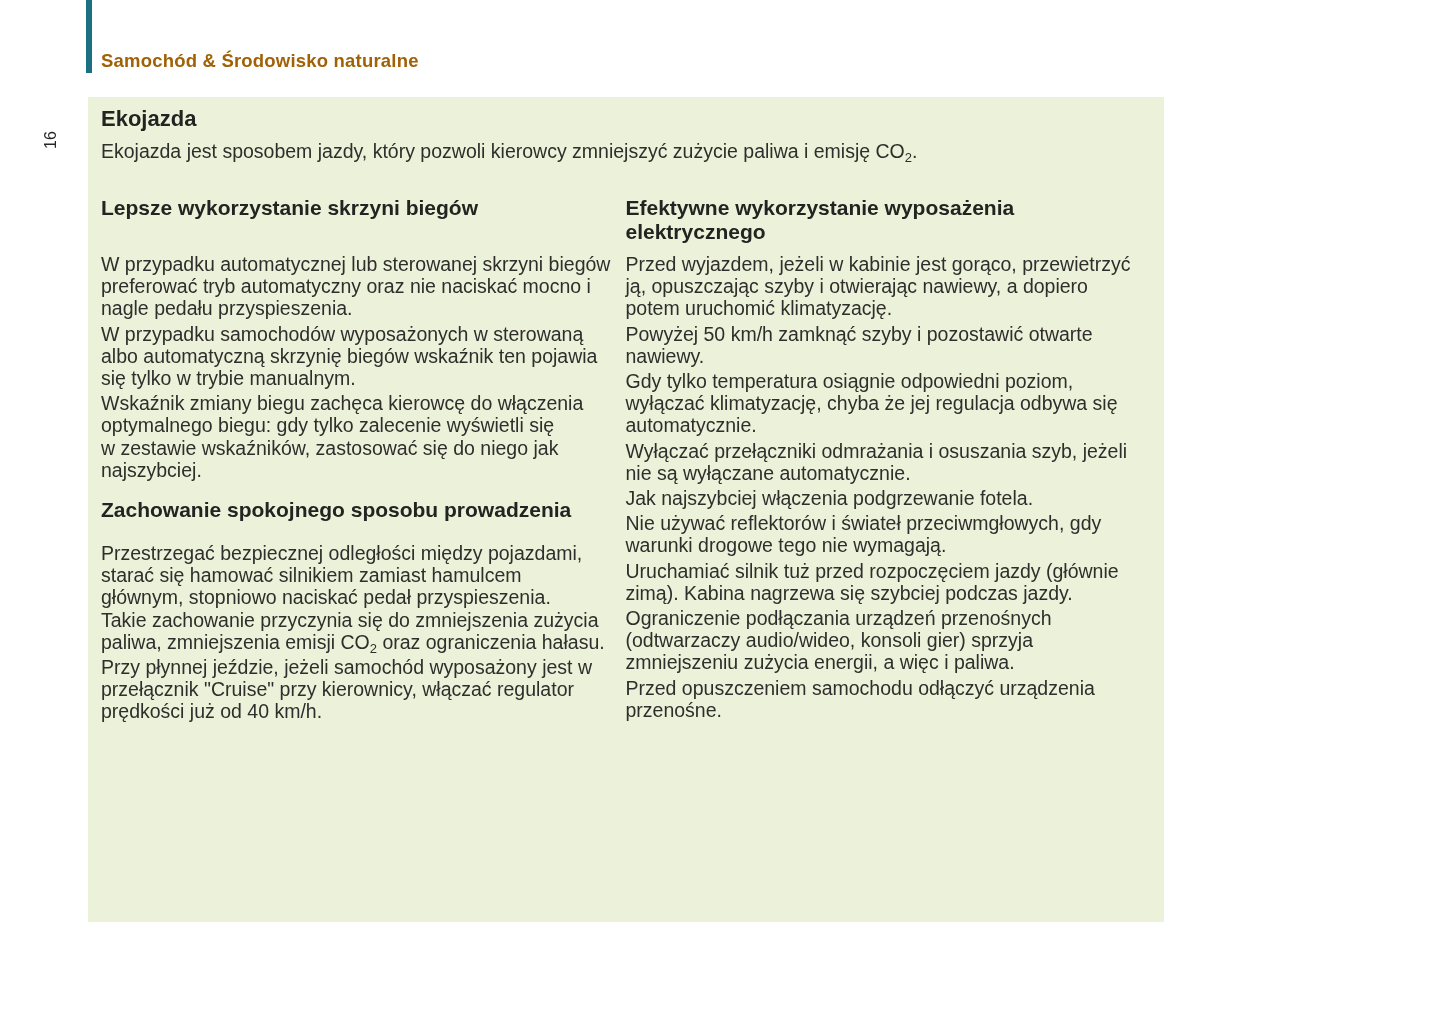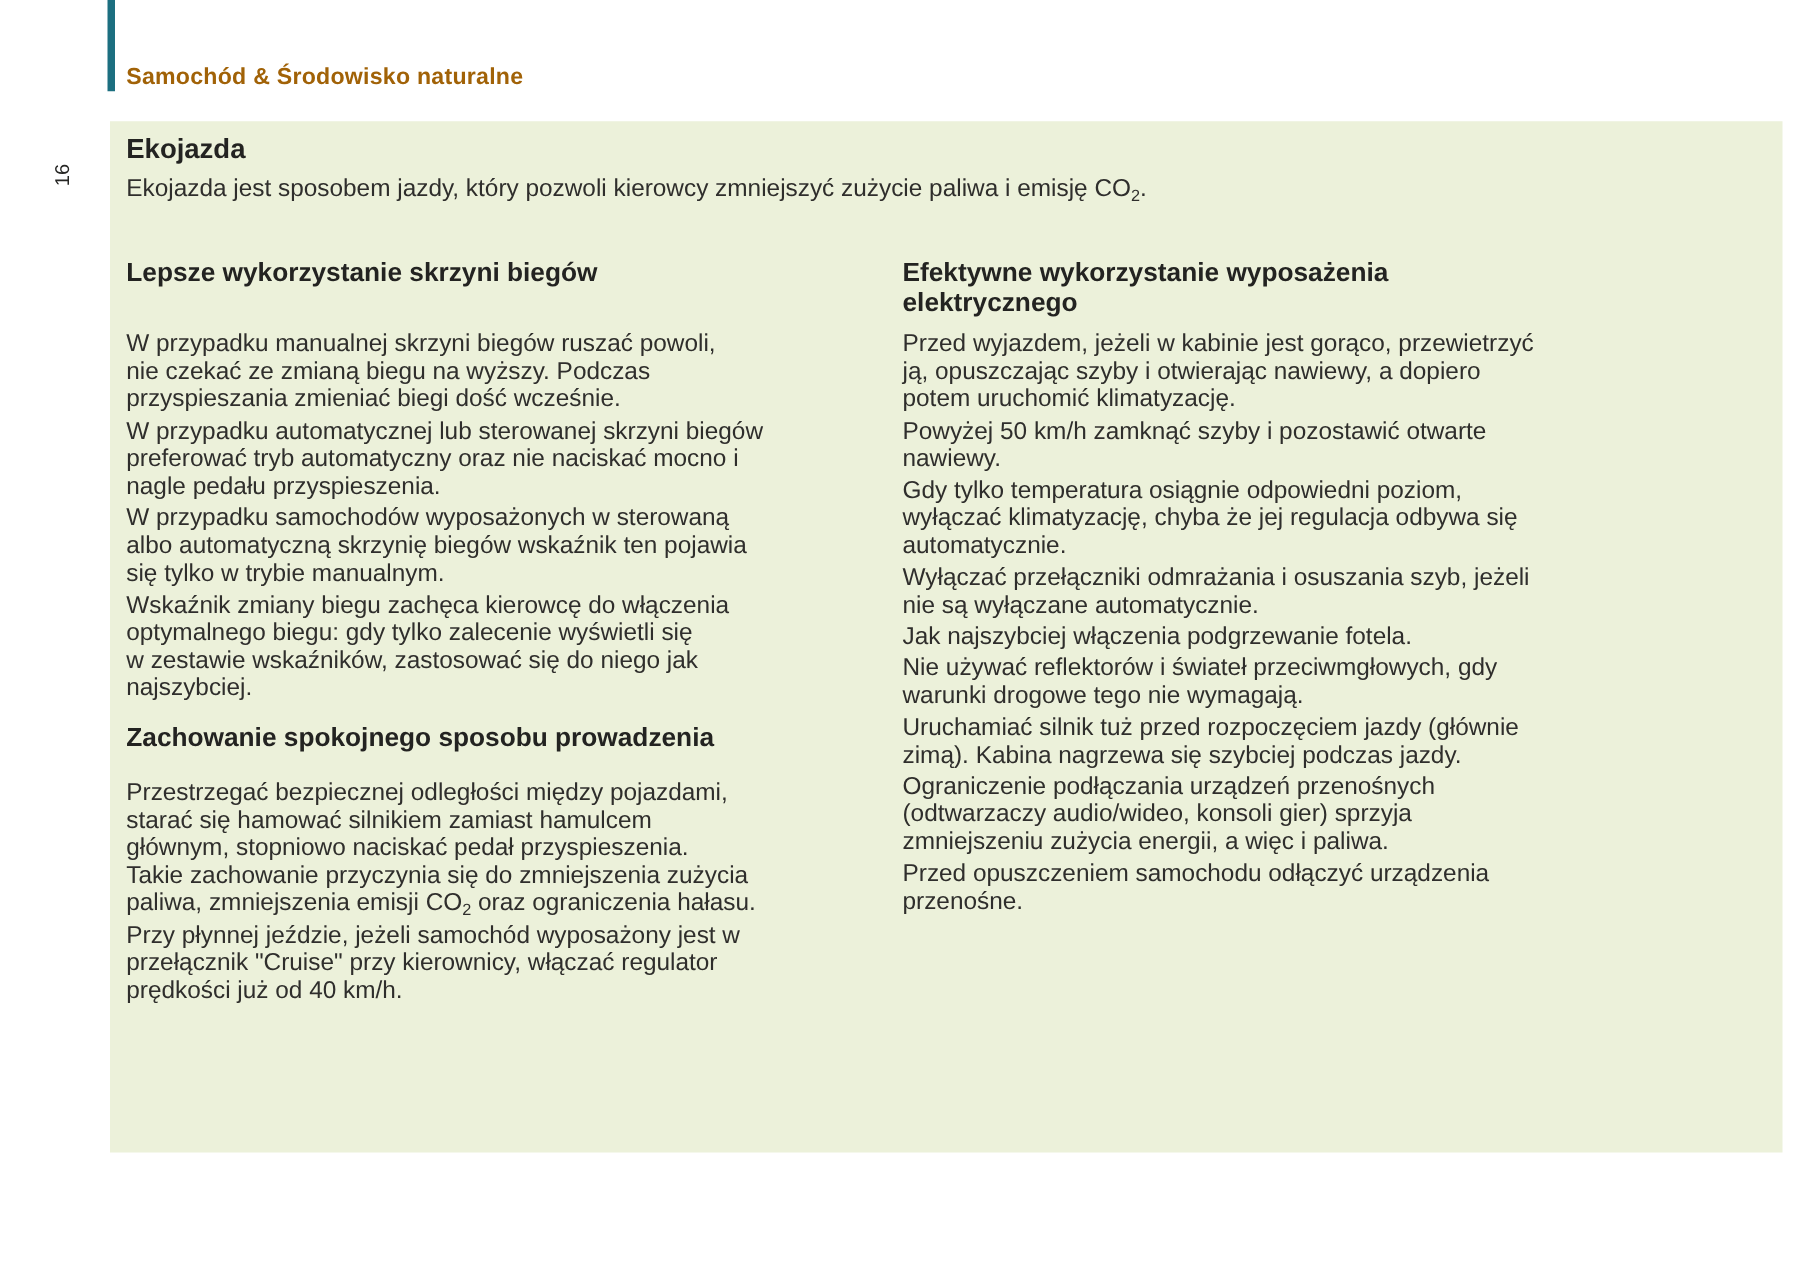--- a/index.html
+++ b/index.html
@@ -14,34 +14,34 @@
   }
   .doc-header {
     position:absolute; left:101px; top:50px;
     font-size:18.5px; font-weight:bold; color:#a16207; letter-spacing:.2px;
   }
   .page-number {
     position:absolute; left:28px; top:131px; width:46px; text-align:center;
     transform:rotate(-90deg); font-size:16px; color:#262624;
   }
   .panel {
-    position:absolute; left:88px; top:97px; width:1338px; height:825px;
+    position:absolute; left:88px; top:97px; width:1076px; height:825px;
     background:#ecf1da; box-sizing:border-box; padding:9px 14px 0 13px;
   }
   .panel-title {
     font-size:22px; line-height:25px; font-weight:bold; margin:0; color:#232321;
   }
   .panel-intro {
     font-size:19.5px; line-height:23px; margin:9px 0 0 0;
   }
   sub.co2 {
     font-size:13px; line-height:0; vertical-align:baseline;
     position:relative; top:4px;
   }
-  .columns { display:flex; margin-top:44px; }
+  .columns { display:flex; margin-top:33px; }
   .col { width:621px; }
   h3 {
     font-size:21px; line-height:24px; font-weight:bold; color:#232321;
     margin:0 0 9px 0; white-space:pre-line;
   }
   h3.first-heading { min-height:48px; }
   h3.mid-heading { margin-top:17px; margin-bottom:20px; }
   p.body {
     font-size:19.5px; line-height:22.2px; margin:3px 0 0 0;
     white-space:pre-line;
@@ -63,23 +63,20 @@
 <div class="panel">
 
   <h2 class="panel-title">Ekojazda</h2>
 
   <p class="panel-intro"><span>Ekojazda jest sposobem jazdy, który pozwoli kierowcy zmniejszyć zużycie paliwa i emisję CO</span><sub class="co2">2</sub><span>.</span></p>
 
   <div class="columns">
 
     <div class="col">
       <h3 class="first-heading">Lepsze wykorzystanie skrzyni biegów</h3>
-      <p class="body mt0">W przypadku manualnej skrzyni biegów ruszać powoli,
-nie czekać ze zmianą biegu na wyższy. Podczas
-przyspieszania zmieniać biegi dość wcześnie.</p>
       <p class="body gap-md">W przypadku automatycznej lub sterowanej skrzyni biegów
 preferować tryb automatyczny oraz nie naciskać mocno i
 nagle pedału przyspieszenia.</p>
       <p class="body">W przypadku samochodów wyposażonych w sterowaną
 albo automatyczną skrzynię biegów wskaźnik ten pojawia
 się tylko w trybie manualnym.</p>
       <p class="body gap-md">Wskaźnik zmiany biegu zachęca kierowcę do włączenia
 optymalnego biegu: gdy tylko zalecenie wyświetli się
 w zestawie wskaźników, zastosować się do niego jak
 najszybciej.</p>

